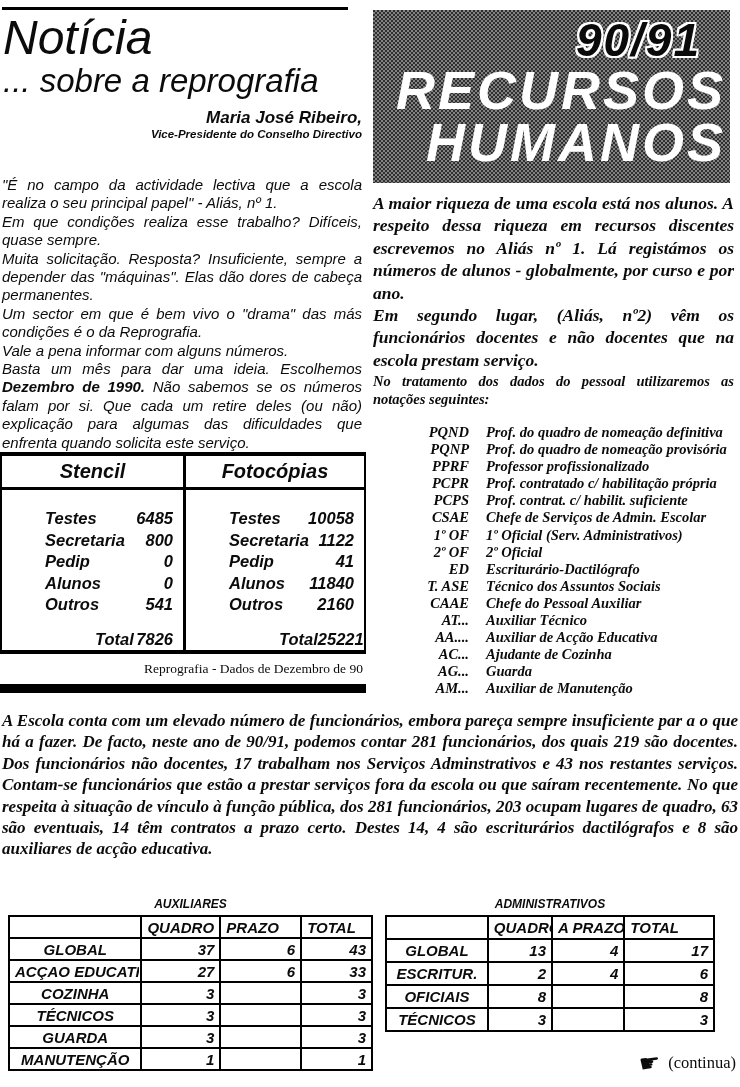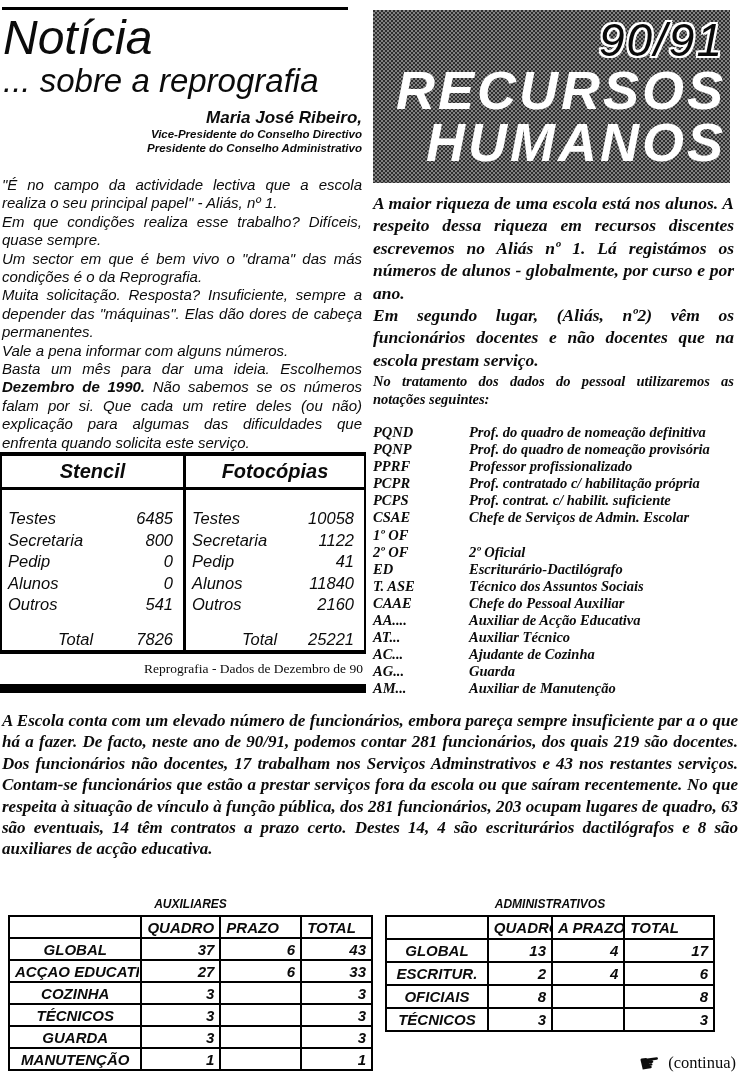--- a/index.html
+++ b/index.html
@@ -34,43 +34,43 @@
     border-left:2px solid #000;border-right:2px solid #000;
     box-sizing:border-box;display:flex;
   }
   .repro-half{width:50%;box-sizing:border-box;display:flex;flex-direction:column;}
   .repro-half.right{border-left:3px solid #000;justify-content:space-between;}
   .repro-head{
     height:35px;border-bottom:3px solid #000;box-sizing:border-box;
     display:flex;align-items:center;justify-content:center;
     font-style:italic;font-weight:700;font-size:20px;
   }
-  .repro-rows{padding-top:18px;font-style:italic;font-weight:400;font-size:16.5px;line-height:21.5px;}
+  .repro-rows{padding-top:18px;font-style:italic;font-weight:700;font-size:16.5px;line-height:21.5px;margin-left:37px;}
   .srow{display:flex;justify-content:space-between;padding:0 10px 0 6px;}
   .srow .sval{text-align:right;}
   .srow.total{margin-top:13px;}
   .srow.total .slabel{padding-left:50px;}
   .repro-caption{
     position:absolute;left:0;top:661px;width:363px;text-align:right;
     font-family:"Liberation Serif",serif;font-size:13.5px;
   }
   .black-bar{position:absolute;left:0;top:684px;width:366px;height:9px;background:#000;}
   
   .banner{
     position:absolute;left:373px;top:10px;width:357px;height:173px;
     background-color:#2f2f2f;
     background-image:
       linear-gradient(45deg,#828282 25%,transparent 25%,transparent 75%,#828282 75%),
       linear-gradient(45deg,#828282 25%,transparent 25%,transparent 75%,#828282 75%);
     background-size:4px 4px;background-position:0 0,2px 2px;
     box-sizing:border-box;padding-top:6px;text-align:right;
   }
   .banner-year{
-    display:block;margin-right:6px;
-    font-style:italic;font-weight:400;font-size:46px;line-height:48px;letter-spacing:2px;
+    display:block;margin-right:29px;
+    font-style:italic;font-weight:700;font-size:46px;line-height:48px;letter-spacing:2px;
     color:#0a0a0a;
     text-shadow:-2px -2px 0 #fff,2px -2px 0 #fff,-2px 2px 0 #fff,2px 2px 0 #fff,
                 -2px 0 0 #fff,2px 0 0 #fff,0 -2px 0 #fff,0 2px 0 #fff;
   }
   .banner-line{
     display:block;margin-right:4px;color:#fff;
     font-style:italic;font-weight:700;font-size:54px;line-height:52px;letter-spacing:3px;
   }
   
   .right-body{
@@ -79,22 +79,22 @@
     font-size:17.5px;line-height:22.4px;text-align:justify;
   }
   .right-body p{margin:0;}
   .right-note{font-size:14.5px;line-height:17.5px;margin-top:2px !important;}
   .notations{
     position:absolute;left:373px;top:424px;width:362px;
     font-family:"Liberation Serif",serif;font-style:italic;font-weight:700;
     font-size:14.5px;line-height:17.1px;
   }
   .nrow{display:flex;}
-  .ncode{width:96px;flex:none;font-style:italic;}
-  .ndesc{}
+  .ncode{width:96px;text-align:right;flex:none;font-style:italic;}
+  .ndesc{margin-left:17px;}
   
   .main-par{
     position:absolute;left:2px;top:710px;width:736px;
     font-family:"Liberation Serif",serif;font-style:italic;font-weight:700;
     font-size:17px;line-height:21.4px;text-align:justify;
   }
   
   .tbl-title{
     position:absolute;text-align:center;
     font-style:italic;font-weight:700;font-size:12px;
@@ -128,28 +128,27 @@
 <div class="page">
 
   <div class="top-rule"></div>
 
   <div class="title1">Notícia</div>
   <div class="title2">... sobre a reprografia</div>
 
   <div class="byline">
     <span class="name">Maria José Ribeiro,</span>
     <span class="role">Vice-Presidente do Conselho Directivo</span>
-    <span class="role">Presidente do Conselho Administrativo</span>
   </div>
 
   <div class="left-body">
     <p>"É no campo da actividade lectiva que a escola realiza o seu principal papel" - Aliás, nº 1.</p>
     <p>Em que condições realiza esse trabalho? Difíceis, quase sempre.</p>
+    <p>Muita solicitação. Resposta? Insuficiente, sempre a depender das "máquinas". Elas dão dores de cabeça permanentes.</p>
     <p>Um sector em que é bem vivo o "drama" das más condições é o da Reprografia.</p>
-    <p>Muita solicitação. Resposta? Insuficiente, sempre a depender das "máquinas". Elas dão dores de cabeça permanentes.</p>
     <p>Vale a pena informar com alguns números.</p>
     <p><span>Basta um mês  para dar uma ideia. Escolhemos </span><span class="bold-seg">Dezembro de 1990.</span><span> Não sabemos se os números falam por si. Que cada um retire deles (ou não) explicação para algumas das dificuldades que enfrenta quando solicita este serviço.</span></p>
   </div>
 
   <div class="repro">
     <div class="repro-half">
       <div class="repro-head">Stencil</div>
       <div class="repro-rows">
         <div class="srow">
             <span class="slabel">Testes</span>
@@ -243,44 +242,45 @@
     <div class="nrow">
         <span class="ncode">PCPS</span>
         <span class="ndesc">Prof. contrat. c/ habilit. suficiente</span>
       </div>
     <div class="nrow">
         <span class="ncode">CSAE</span>
         <span class="ndesc">Chefe de Serviços de Admin. Escolar</span>
       </div>
     <div class="nrow">
         <span class="ncode">1º OF</span>
+        <span class="ndesc">1º Oficial (Serv. Administrativos)</span>
       </div>
     <div class="nrow">
         <span class="ncode">2º OF</span>
         <span class="ndesc">2º Oficial</span>
       </div>
     <div class="nrow">
         <span class="ncode">ED</span>
         <span class="ndesc">Escriturário-Dactilógrafo</span>
       </div>
     <div class="nrow">
         <span class="ncode">T. ASE</span>
         <span class="ndesc">Técnico dos Assuntos Sociais</span>
       </div>
     <div class="nrow">
         <span class="ncode">CAAE</span>
         <span class="ndesc">Chefe do Pessoal Auxiliar</span>
       </div>
     <div class="nrow">
+        <span class="ncode">AT...</span>
+        <span class="ndesc">Auxiliar Técnico</span>
+      </div>
+    <div class="nrow">
         <span class="ncode">AA....</span>
         <span class="ndesc">Auxiliar de Acção Educativa</span>
-      </div>
-    <div class="nrow">
-        <span class="ncode">AT...</span>
-        <span class="ndesc">Auxiliar Técnico</span>
       </div>
     <div class="nrow">
         <span class="ncode">AC...</span>
         <span class="ndesc">Ajudante de Cozinha</span>
       </div>
     <div class="nrow">
         <span class="ncode">AG...</span>
         <span class="ndesc">Guarda</span>
       </div>
     <div class="nrow">

